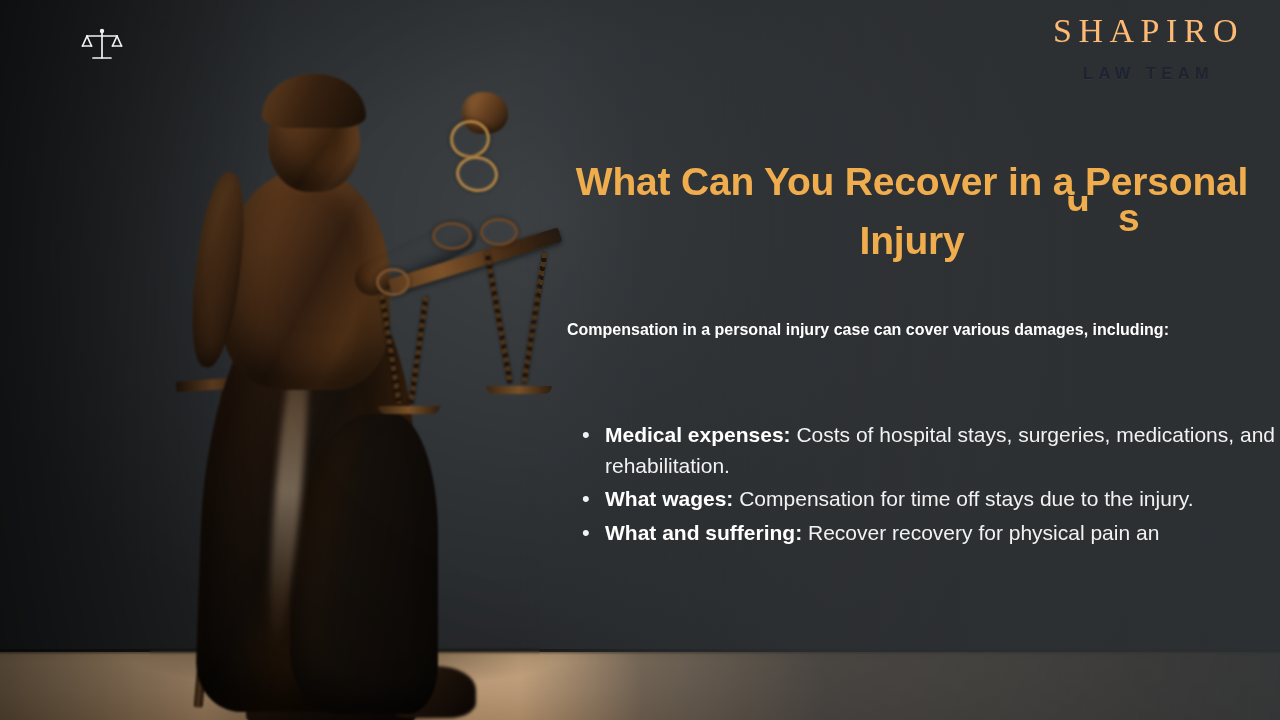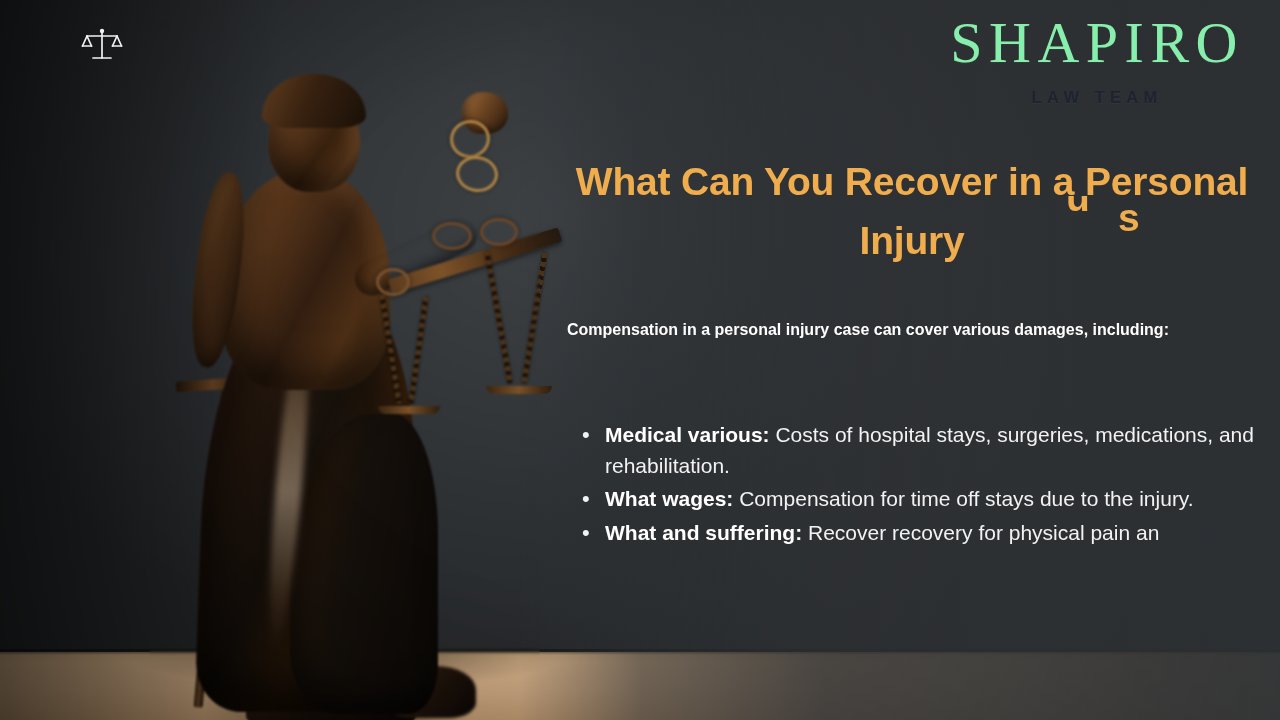--- a/index.html
+++ b/index.html
@@ -179,22 +179,22 @@
   .corner-mark {
     position:absolute; left:78px; top:22px; width:48px; height:48px;
     display:flex; align-items:center; justify-content:center;
   }
   .corner-mark svg { display:block; }
 
   
   .brand { position:absolute; right:36px; top:14px; text-align:center; line-height:1; }
   .brand-name {
     font-family:"Liberation Serif", serif;
-    font-size:58px; letter-spacing:6.5px; font-weight:400;
-    color:#86efac; text-shadow:0 1px 1px rgba(255,255,255,.045);
+    font-size:34px; letter-spacing:6.5px; font-weight:400;
+    color:#fdba74; text-shadow:0 1px 1px rgba(255,255,255,.045);
   }
   .brand-sub {
     margin-top:17px;
     font-family:"Liberation Sans", sans-serif;
     font-size:16.5px; letter-spacing:5.4px; font-weight:600;
     color:#1e2331; text-shadow:0 1px 1px rgba(255,255,255,.04);
   }
 
   
   .content { position:absolute; left:545px; top:0; width:735px; height:720px; }
@@ -314,21 +314,21 @@
     <div class="glyph-frag frag-s">
       <span>s</span>
     </div>
 
     <h1 class="headline">What Can You Recover in a Personal Injury</h1>
 
     <p class="intro">Compensation in a personal injury case can cover various damages, including:</p>
 
     <ul class="bullets">
       <li>
-        <b>Medical various:</b><span> Costs of hospital stays, surgeries, medications, and rehabilitation.</span>
+        <b>Medical expenses:</b><span> Costs of hospital stays, surgeries, medications, and rehabilitation.</span>
       </li>
       <li>
         <b>What wages:</b><span> Compensation for time off stays due to the injury.</span>
       </li>
       <li class="clipped">
         <b>What and suffering:</b><span> Recover recovery for physical pain an</span>
       </li>
     </ul>
 
   </div>

